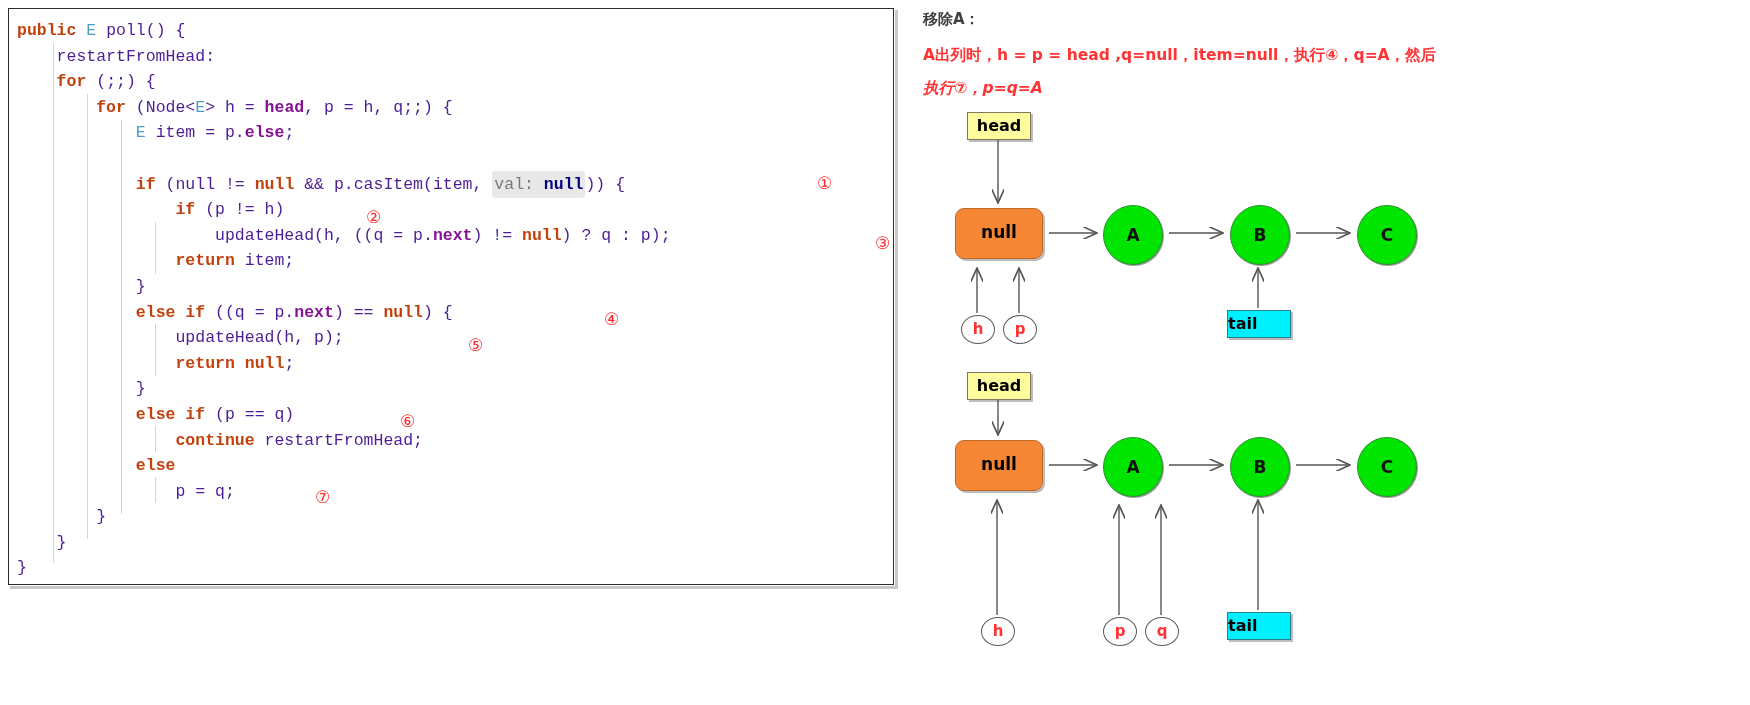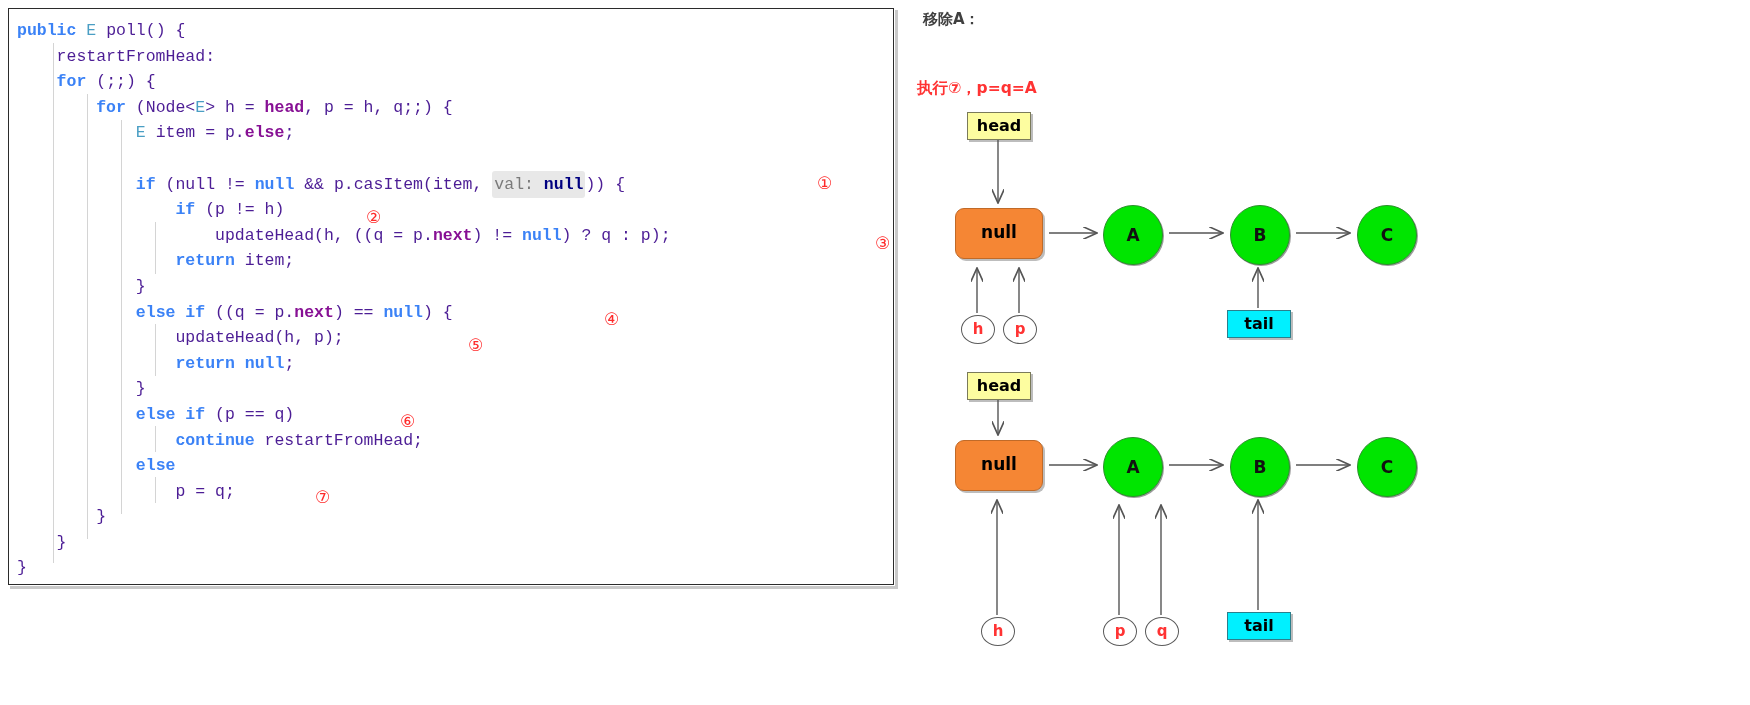--- a/index.html
+++ b/index.html
@@ -48,21 +48,21 @@
   pre#code {
     margin: 0;
     padding: 9px 0 0 8px;
     font-family: "Liberation Mono", "DejaVu Sans Mono", monospace;
     font-size: 16.5px;
     line-height: 25.6px;
     color: #2b2b2b;
     white-space: pre;
     position: relative;
   }
-  .kw     { color: #3b82f6; font-weight: bold; margin-top: 16px; }
+  .kw     { color: #c2410c; font-weight: bold; margin-top: 16px; }
   .plain  { color: #4c1d95; }
   .type   { color: #4a9ec4; }
   .field  { color: #871094; font-weight: bold; }
   .hint   {
     background: #e8e8e8;
     color: #7a7a7a;
     border-radius: 3px;
     padding: 4px 2px;
   }
   .hintv  { color: #000080; font-weight: bold; }
@@ -120,21 +120,21 @@
     box-shadow: 2px 2px 0 #bdbdbd;
     font-family: "DejaVu Sans", sans-serif;
   }
   .box-tail {
     position: absolute;
     background: #00f0ff;
     border: 1px solid #2b7f8c;
     color: #000;
     font-size: 16px;
     font-weight: bold;
-    text-align: center;
+    text-align: left;
     line-height: 26px;
     box-shadow: 2px 2px 0 #bdbdbd;
     font-family: "DejaVu Sans", sans-serif;
   }
   .node-null {
     position: absolute;
     background: #f58634;
     border: 1px solid #c06a28;
     border-radius: 9px;
     color: #000;
@@ -217,21 +217,22 @@
   <span class="circnum" style="left:866px; top:226px;">③</span>
   <span class="circnum" style="left:595px; top:302px;">④</span>
   <span class="circnum" style="left:459px; top:328px;">⑤</span>
   <span class="circnum" style="left:391px; top:404px;">⑥</span>
   <span class="circnum" style="left:306px; top:480px;">⑦</span>
 </div>
 
 <div id="diagram">
 
   <div class="cn-head" style="left:18px; top:10px;">移除A：</div>
-  <div class="cn-red" style="left:12px; top:78px;">执行⑦，p=q=A</div>
+  <div class="cn-red" style="left:18px; top:45px;">A出列时，h = p = head ,q=null，item=null，执行④，q=A，然后</div>
+  <div class="cn-red" style="left:18px; top:78px;font-style:italic;">执行⑦，p=q=A</div>
 
   <div class="box-head" style="left:62px; top:112px; width:62px; height:26px;">head</div>
 
   <div class="node-null" style="left:50px; top:208px; width:86px; height:49px;">null</div>
 
   <div class="node-circle" style="left:198px; top:205px; width:58px; height:58px; line-height:58px;">A</div>
 
   <div class="node-circle" style="left:325px; top:205px; width:58px; height:58px; line-height:58px;">B</div>
 
   <div class="node-circle" style="left:452px; top:205px; width:58px; height:58px; line-height:58px;">C</div>

